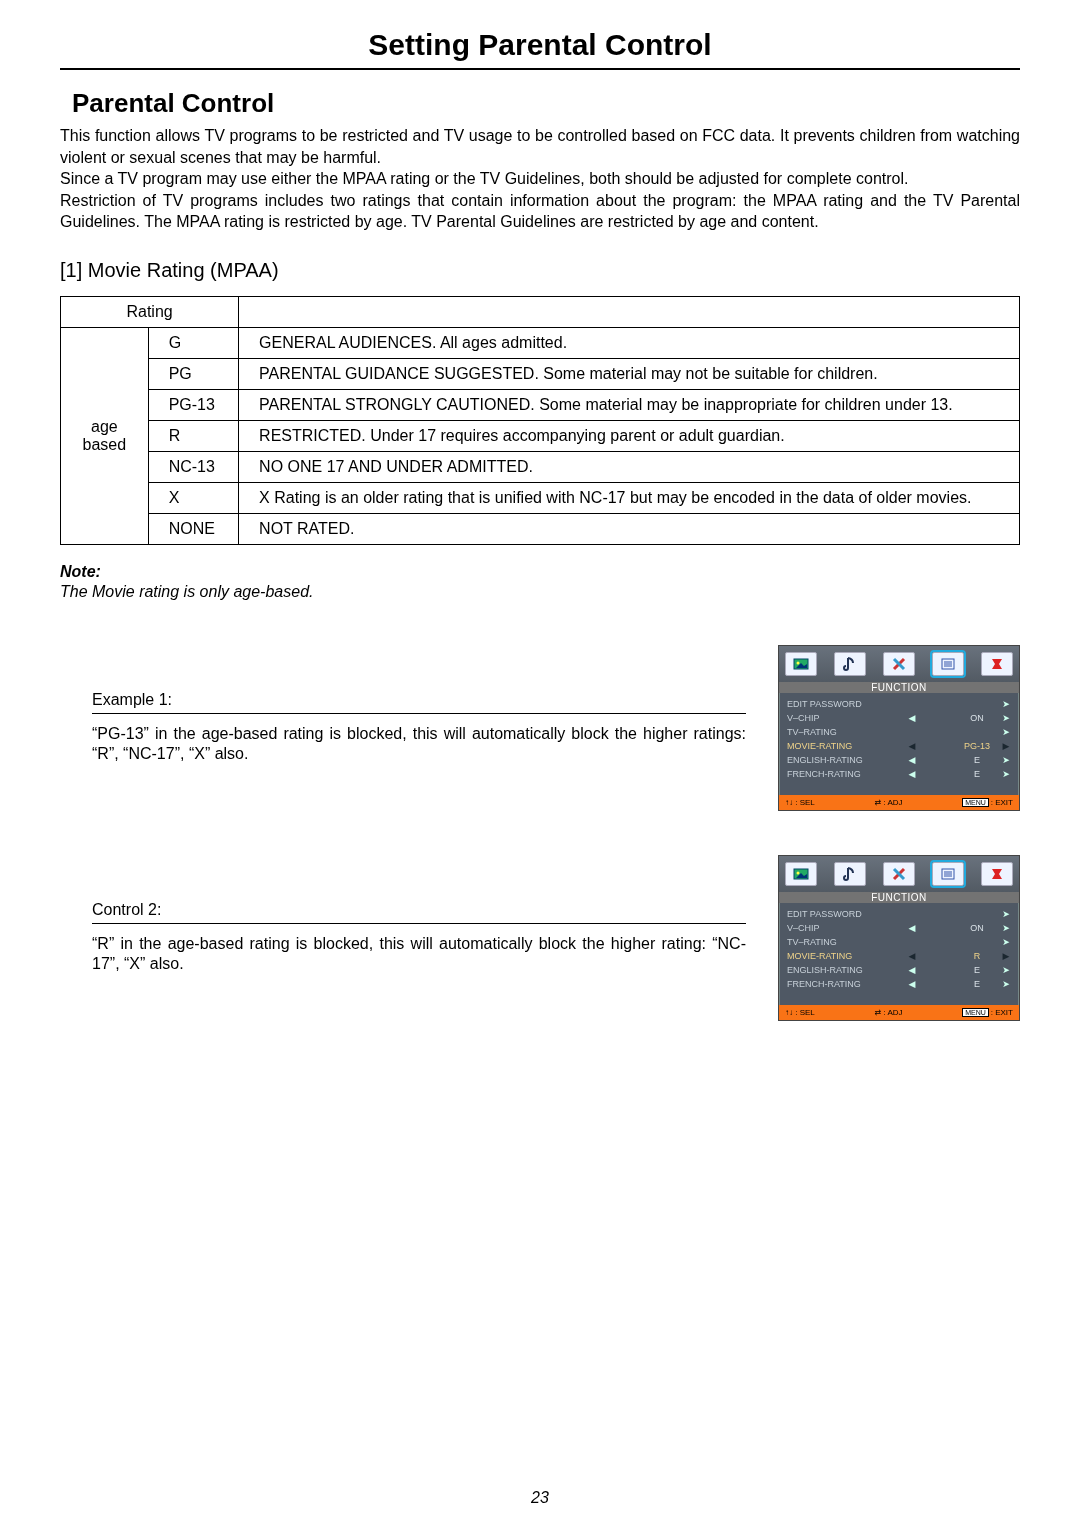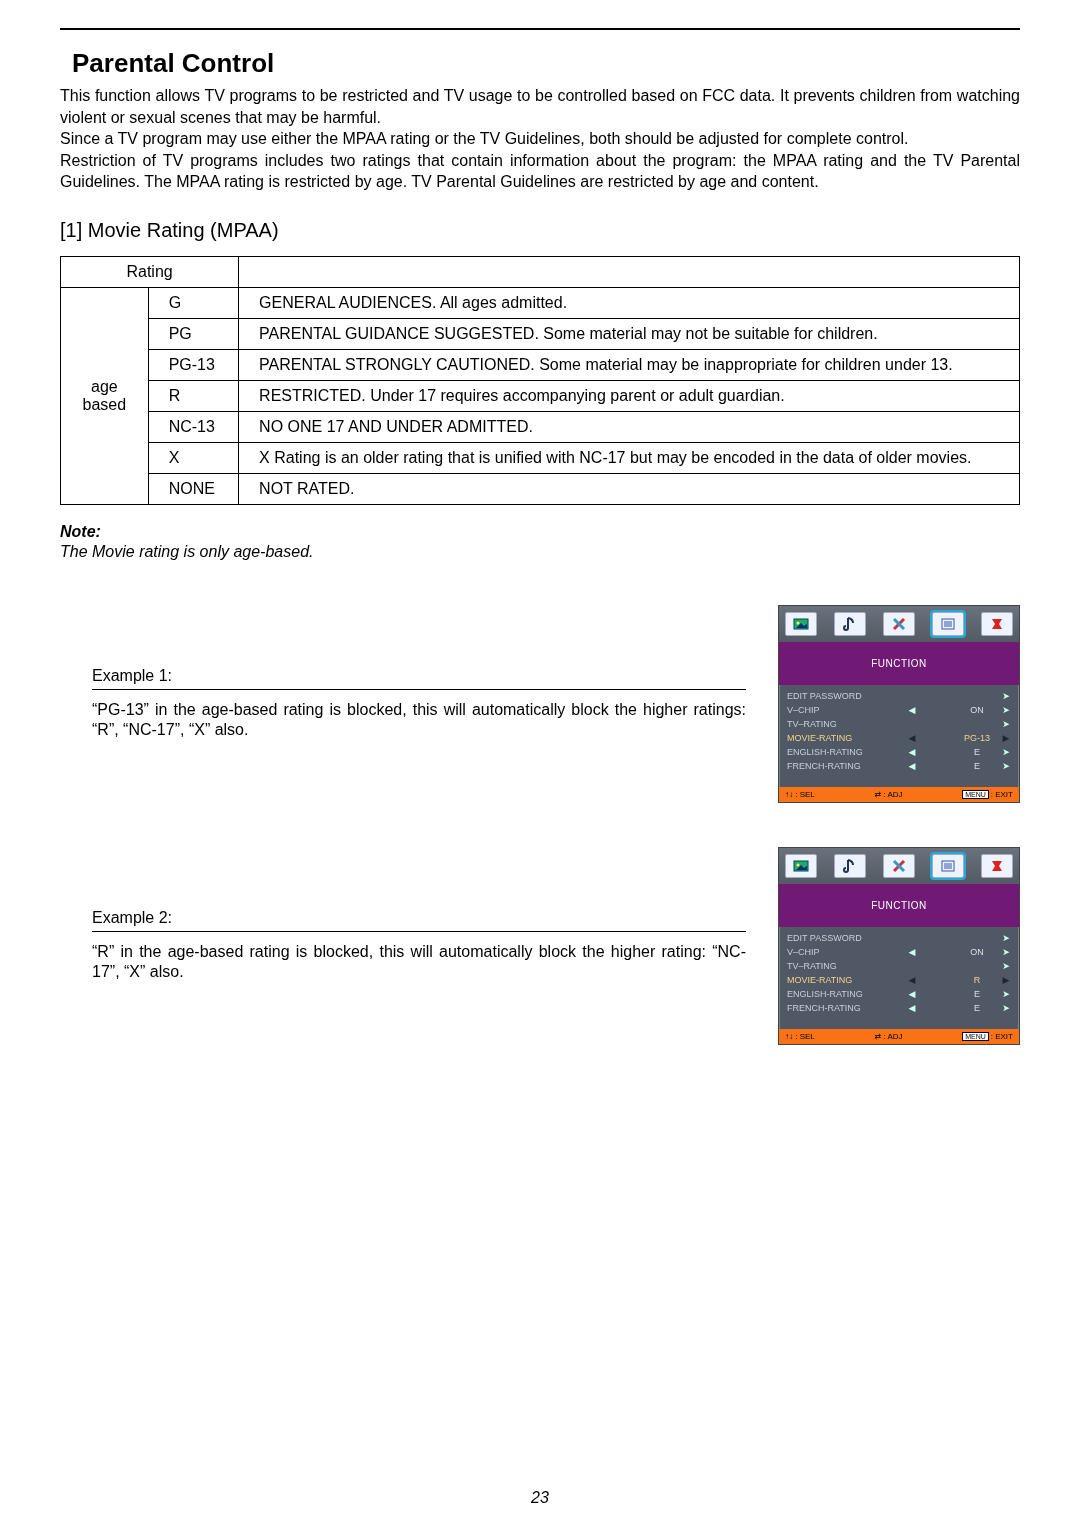--- a/index.html
+++ b/index.html
@@ -128,25 +128,25 @@
     border-radius: 2px;
     display: flex;
     align-items: center;
     justify-content: center;
   }
   .tab.sel {
     outline: 2px solid #2ad;
   }
   .tab svg { width: 16px; height: 16px; }
   .osd-title {
-    background: #701a75;
+    background: #737373;
     color: #fff;
     font-size: 10px;
     text-align: center;
-    padding: 16px 0;
+    padding: 0 0;
     letter-spacing: 0.5px;
   }
   .osd-body {
     padding: 4px 8px 14px 8px;
     font-size: 9px;
   }
   .osd-row {
     display: flex;
     align-items: center;
     height: 14px;
@@ -190,20 +190,21 @@
     right: 0;
     text-align: center;
     font-size: 16px;
     font-style: italic;
   }
 </style>
 </head>
 <body>
 
 <div class="page">
+  <div class="title">Setting Parental Control</div>
   <hr class="title-rule">
 
   <div class="subhead">Parental Control</div>
   <div class="bodytext">This function allows TV programs to be restricted and TV usage to be controlled based on FCC data. It prevents children from watching violent or sexual scenes that may be harmful.</div>
   <div class="bodytext">Since a TV program may use either the MPAA rating or the TV Guidelines, both should be adjusted for complete control.</div>
   <div class="bodytext">Restriction of TV programs includes two ratings that contain information about the program: the MPAA rating and the TV Parental Guidelines. The MPAA rating is restricted by age. TV Parental Guidelines are restricted by age and content.</div>
 
   <div class="section-head">[1] Movie Rating (MPAA)</div>
 
   <table class="ratings">
@@ -336,21 +337,21 @@
           <span><span>⇄</span> <span>: ADJ</span></span>
           <span><span class="menu-btn">MENU</span><span>: EXIT</span></span>
         </div>
       </div>
     </div>
   </div>
 
   <div class="example-block">
     <div class="example-row">
       <div class="example-text">
-        <div class="example-title">Example 2:</div>
+        <div class="example-title">Control 2:</div>
         <hr class="example-rule">
         <div class="example-body">“R” in the age-based rating is blocked, this will automatically block the higher rating: “NC-17”, “X” also.</div>
       </div>
       <div class="osd">
         <div class="osd-tabs">
           <div class="tab">
               <svg viewBox="0 0 16 16">
                 <rect x="1" y="3" width="14" height="10" fill="#2a6" stroke="#046"></rect>
                 <circle cx="5" cy="7" r="1.5" fill="#ff4"></circle>
                 <polygon points="3,12 8,7 11,10 14,8 14,12" fill="#037"></polygon>

